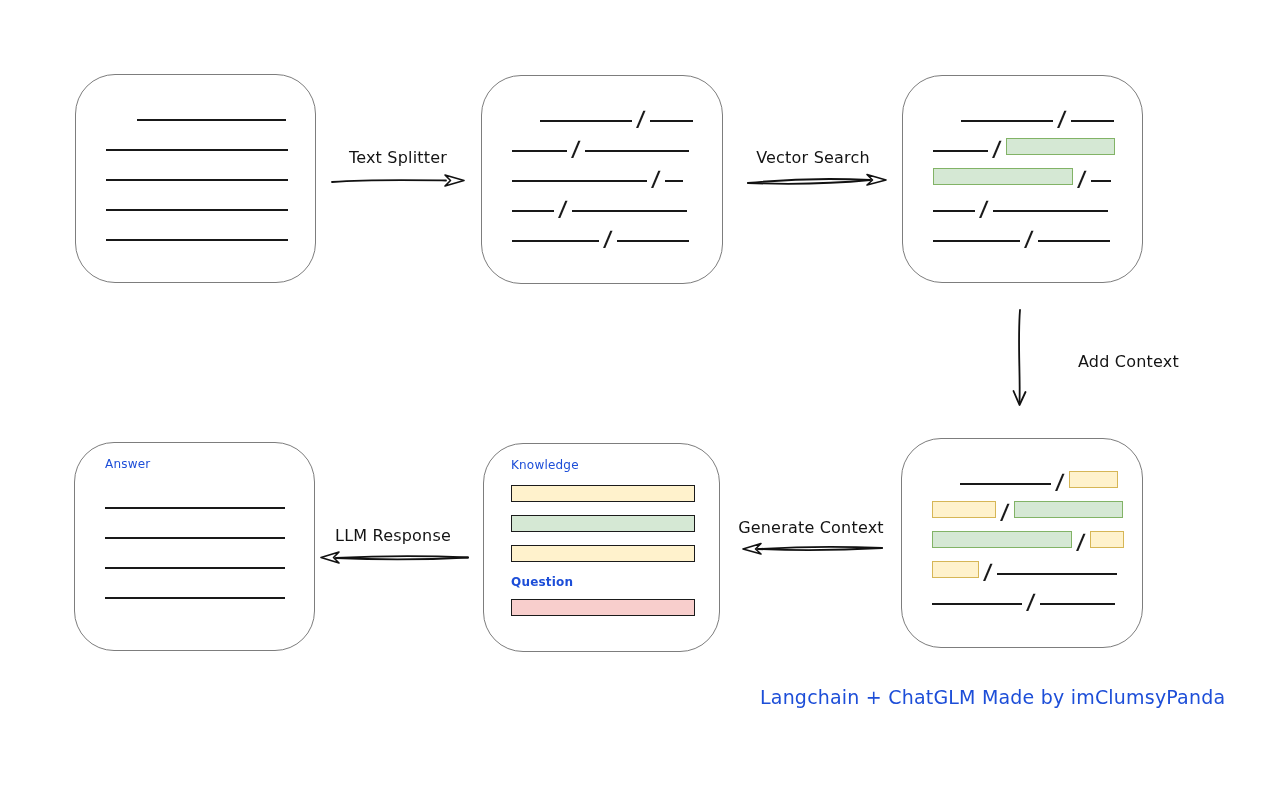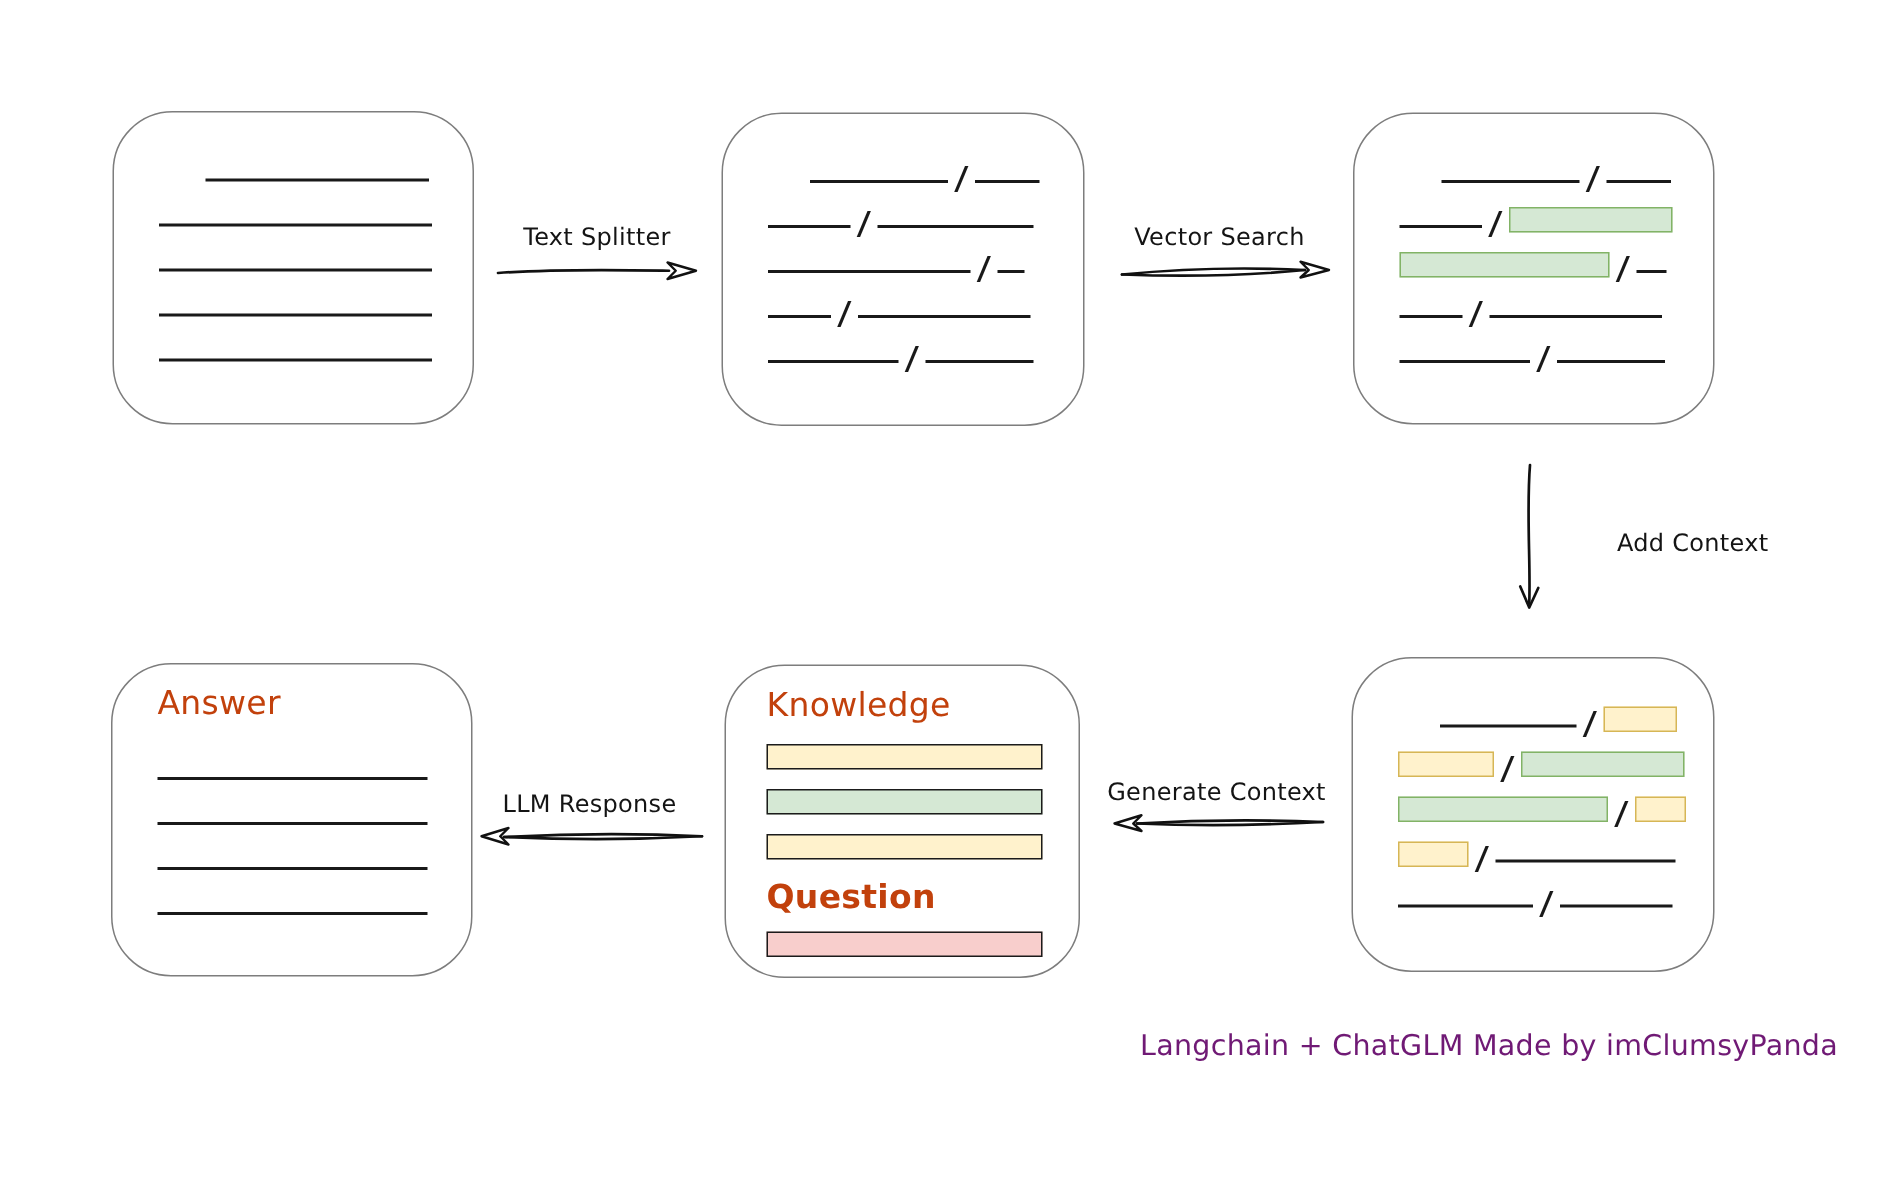--- a/index.html
+++ b/index.html
@@ -25,21 +25,21 @@
   .seg-line{height:0;border-top:2px solid #191919;margin-bottom:3px;}
   .seg-slash{
     font-size:21px;font-weight:bold;line-height:18px;
     margin:0 5px -3px 5px;transform:skewX(-6deg);color:#191919;
   }
   .seg-chip{height:15px;border:1.5px solid;margin-bottom:0;}
   .c-green {background:var(--green-fill); border-color:var(--green-border);}
   .c-yellow{background:var(--yellow-fill);border-color:var(--yellow-border);}
   .c-red   {background:var(--red-fill);   border-color:var(--red-border);}
 
-  .node-label{font-size:22px;letter-spacing:.2px;color:#c2410c;}
+  .node-label{font-size:12px;letter-spacing:.2px;color:#1d4ed8;}
   #n-prompt{padding:14px 27px;}
   #n-prompt .bars{margin-top:13px;}
   #n-prompt .bars .bar{width:182px;height:15px;border:1.6px solid;margin-bottom:13px;}
   #n-prompt .q-label{margin-top:9px;font-weight:bold;}
   #n-prompt .q-bars{margin-top:10px;}
 
   #n-answer{padding:14px 30px;}
   .ans-lines{margin-top:36px;}
   .ans-line{width:180px;height:0;border-top:2px solid #191919;margin-bottom:28px;}
 
@@ -57,21 +57,21 @@
   #ar-text-splitter  {left:328px; top:168px;}
   #ar-vector-search  {left:744px; top:168px;}
   #ar-add-context    {left:1006px;top:306px;}
   #ar-generate-prompt{left:740px; top:536px;}
   #ar-llm-response   {left:318px; top:545px;}
   .arrow path{stroke:#111;fill:none;stroke-width:1.8;stroke-linecap:round;stroke-linejoin:round;}
   .arrow path.head{fill:#ffffff;stroke-width:1.6;}
 
   .footer{
     position:absolute;left:760px;top:686px;width:440px;
-    font-size:19px;letter-spacing:.2px;text-align:left;color:#701a75;white-space:nowrap;
+    font-size:19px;letter-spacing:.2px;text-align:left;color:#1d4ed8;white-space:nowrap;
   }
 </style>
 </head>
 <body>
 
 <div class="canvas">
 
   <div class="node" id="n-source">
     <div class="doc-rows">
         <div class="doc-row">

